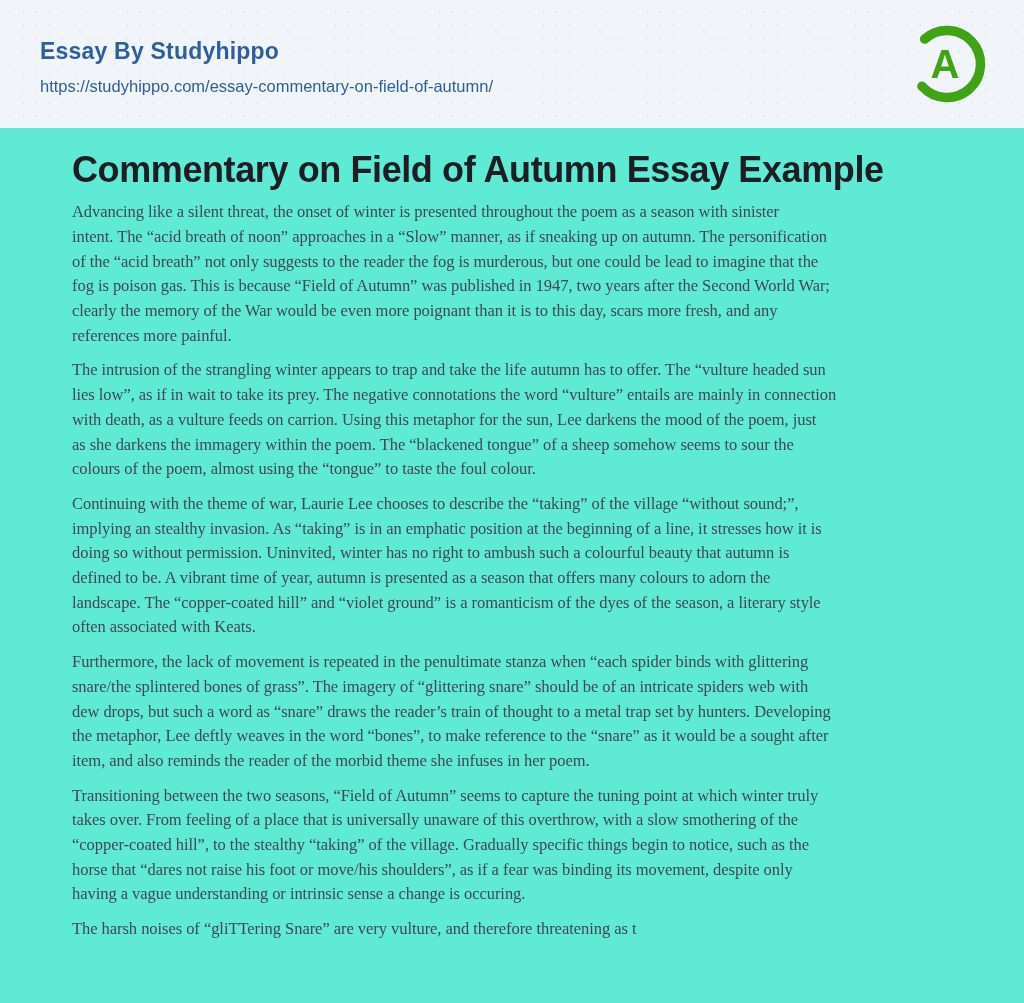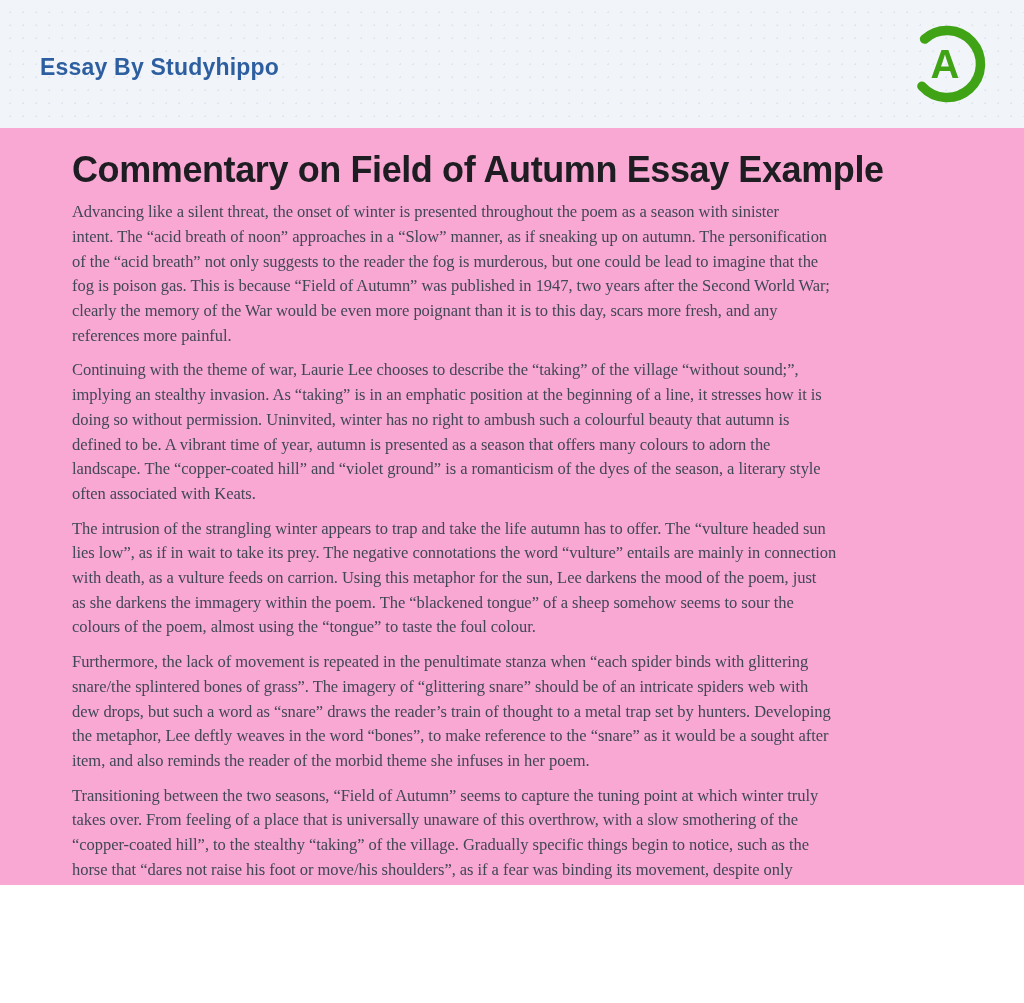--- a/index.html
+++ b/index.html
@@ -1,20 +1,20 @@
 <!DOCTYPE html>
 <html><head>
 <meta charset="utf-8">
 <style>
   * { margin: 0; padding: 0; box-sizing: border-box; }
   html, body { background: #ffffff; }
   .page {
     width: 1024px;
-    height: 885px;
-    background: #f9a8d4;
+    height: 1003px;
+    background: #5eead4;
     font-family: "Liberation Sans", sans-serif;
     overflow: hidden;
     position: relative;
   }
   
   .site-header {
     height: 128px;
     background-color: #f1f4f9;
     background-image: radial-gradient(#e0e5ef 1px, rgba(0,0,0,0) 1px);
     background-size: 13px 13px;
@@ -61,51 +61,52 @@
   }
 </style>
 </head>
 <body>
 
 <div class="page">
 
   <header class="site-header">
     <div class="header-text">
       <div class="site-name">Essay By Studyhippo</div>
+      <a class="page-url" href="#">https://studyhippo.com/essay-commentary-on-field-of-autumn/</a>
     </div>
 
     <div class="logo">
       <svg viewBox="0 0 82 82" width="82" height="82" aria-hidden="true">
 
         <circle cx="41" cy="41" r="33.5" fill="none" stroke="#3fa315" stroke-width="9.5" stroke-linecap="round" stroke-dasharray="157.9 52.6" transform="rotate(228 41 41)"></circle>
         <text x="39" y="55" text-anchor="middle" font-family="Liberation Sans, sans-serif" font-size="40" font-weight="600" fill="#3fa315">A</text>
       </svg>
     </div>
   </header>
 
   <main class="article">
     <h1 class="article-title">Commentary on Field of Autumn Essay Example</h1>
 
     <p class="essay-paragraph">Advancing like a silent threat, the onset of winter is presented throughout the poem as a season with sinister
 intent. The “acid breath of noon” approaches in a “Slow” manner, as if sneaking up on autumn. The personification
 of the “acid breath” not only suggests to the reader the fog is murderous, but one could be lead to imagine that the
 fog is poison gas. This is because “Field of Autumn” was published in 1947, two years after the Second World War;
 clearly the memory of the War would be even more poignant than it is to this day, scars more fresh, and any
 references more painful.</p>
+    <p class="essay-paragraph">The intrusion of the strangling winter appears to trap and take the life autumn has to offer. The “vulture headed sun
+lies low”, as if in wait to take its prey. The negative connotations the word “vulture” entails are mainly in connection
+with death, as a vulture feeds on carrion. Using this metaphor for the sun, Lee darkens the mood of the poem, just
+as she darkens the immagery within the poem. The “blackened tongue” of a sheep somehow seems to sour the
+colours of the poem, almost using the “tongue” to taste the foul colour.</p>
     <p class="essay-paragraph">Continuing with the theme of war, Laurie Lee chooses to describe the “taking” of the village “without sound;”,
 implying an stealthy invasion. As “taking” is in an emphatic position at the beginning of a line, it stresses how it is
 doing so without permission. Uninvited, winter has no right to ambush such a colourful beauty that autumn is
 defined to be. A vibrant time of year, autumn is presented as a season that offers many colours to adorn the
 landscape. The “copper-coated hill” and “violet ground” is a romanticism of the dyes of the season, a literary style
 often associated with Keats.</p>
-    <p class="essay-paragraph">The intrusion of the strangling winter appears to trap and take the life autumn has to offer. The “vulture headed sun
-lies low”, as if in wait to take its prey. The negative connotations the word “vulture” entails are mainly in connection
-with death, as a vulture feeds on carrion. Using this metaphor for the sun, Lee darkens the mood of the poem, just
-as she darkens the immagery within the poem. The “blackened tongue” of a sheep somehow seems to sour the
-colours of the poem, almost using the “tongue” to taste the foul colour.</p>
     <p class="essay-paragraph">Furthermore, the lack of movement is repeated in the penultimate stanza when “each spider binds with glittering
 snare/the splintered bones of grass”. The imagery of “glittering snare” should be of an intricate spiders web with
 dew drops, but such a word as “snare” draws the reader’s train of thought to a metal trap set by hunters. Developing
 the metaphor, Lee deftly weaves in the word “bones”, to make reference to the “snare” as it would be a sought after
 item, and also reminds the reader of the morbid theme she infuses in her poem.</p>
     <p class="essay-paragraph">Transitioning between the two seasons, “Field of Autumn” seems to capture the tuning point at which winter truly
 takes over. From feeling of a place that is universally unaware of this overthrow, with a slow smothering of the
 “copper-coated hill”, to the stealthy “taking” of the village. Gradually specific things begin to notice, such as the
 horse that “dares not raise his foot or move/his shoulders”, as if a fear was binding its movement, despite only
 having a vague understanding or intrinsic sense a change is occuring.</p>

